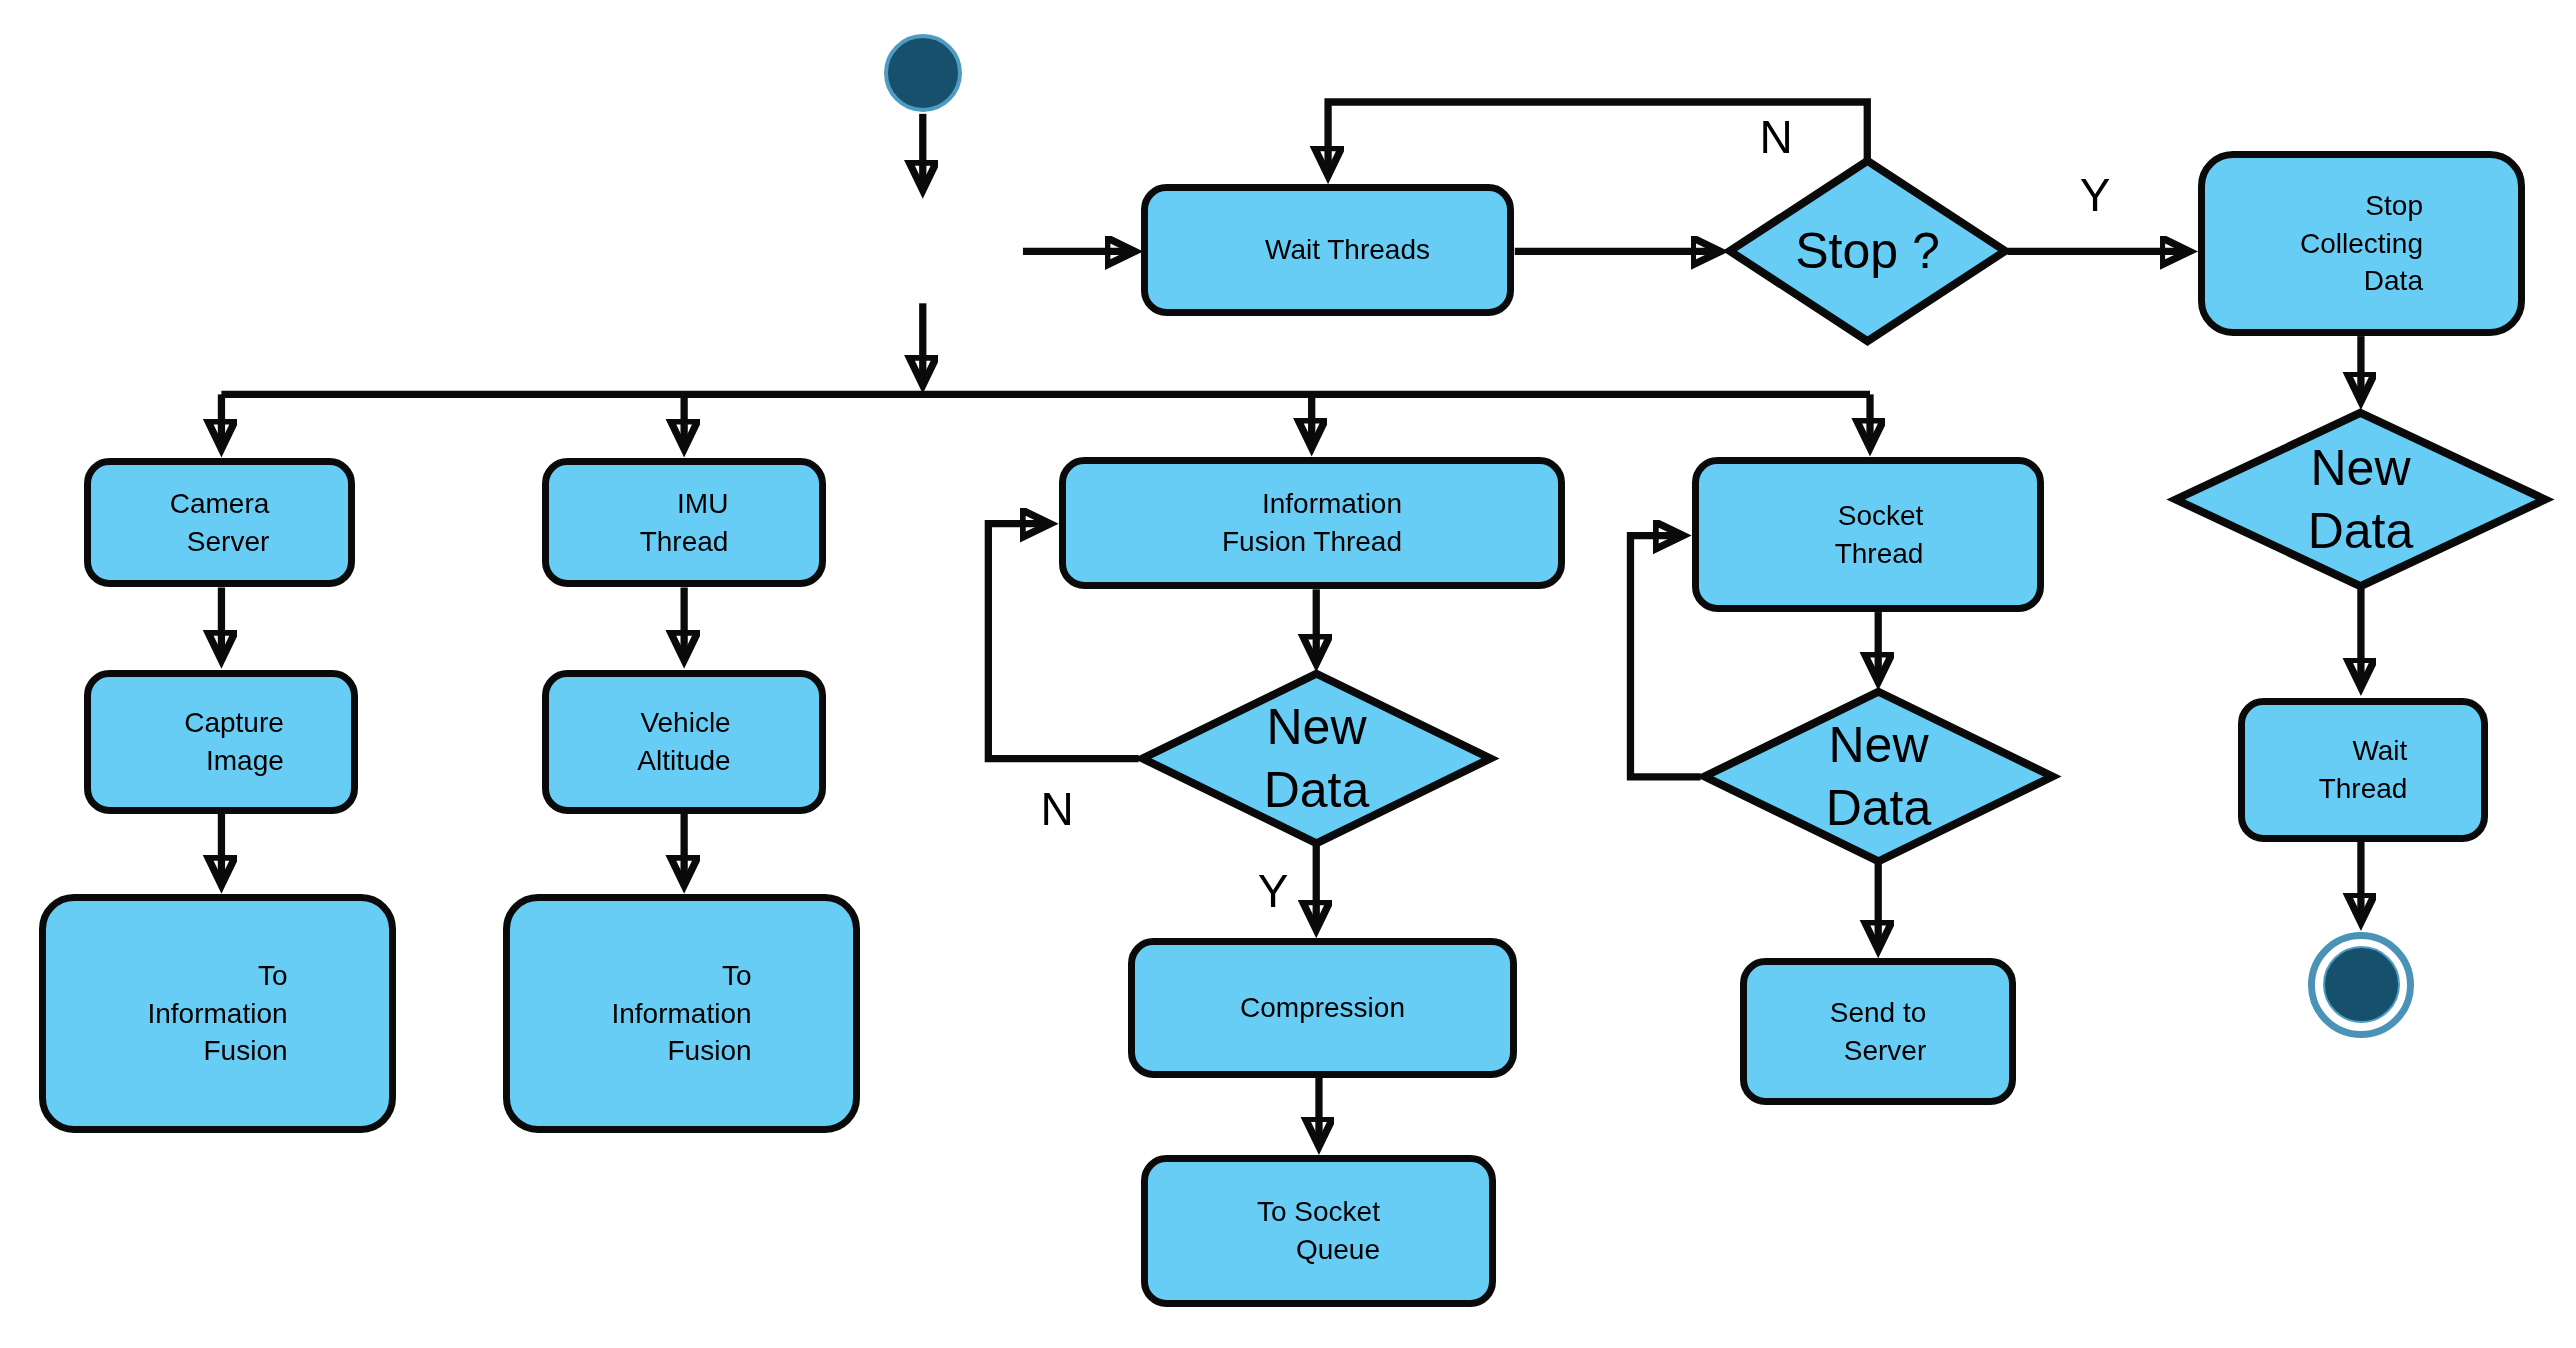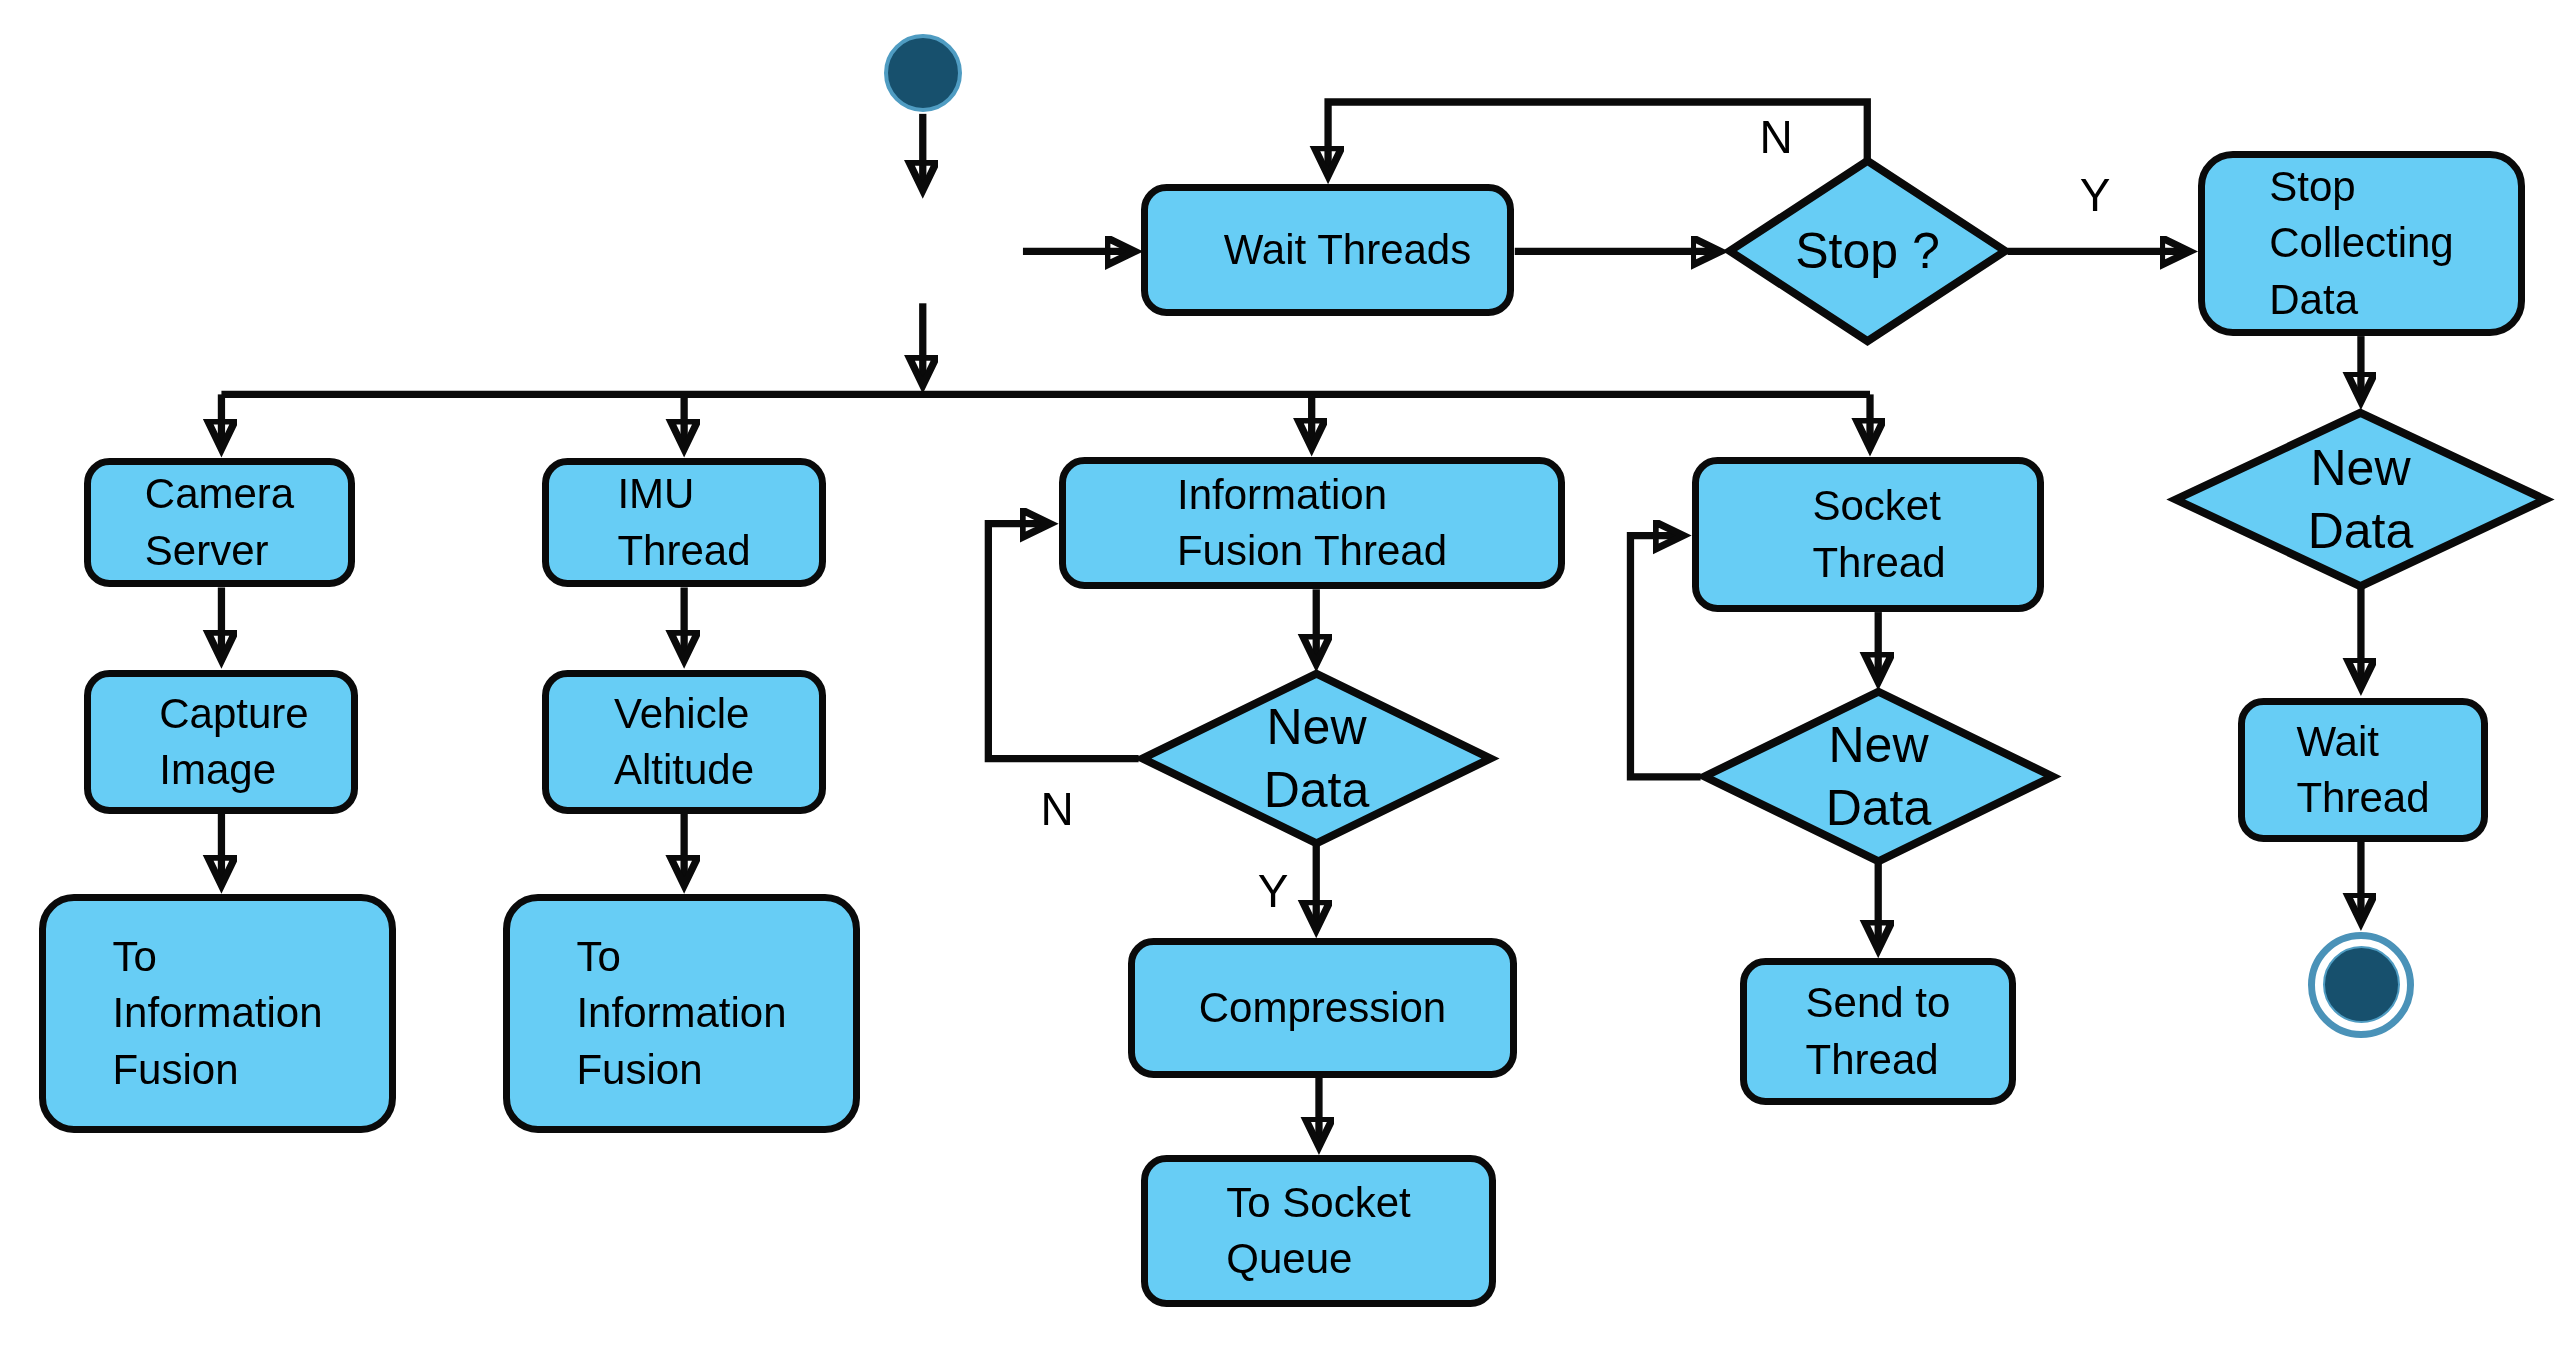--- a/index.html
+++ b/index.html
@@ -22,22 +22,22 @@
   }
   svg.edges{position:absolute;left:0;top:0;width:2576px;height:1348px;}
   svg.edges path{stroke:var(--edge-color);stroke-width:8;fill:none;stroke-linejoin:miter;stroke-linecap:butt;}
   .node{
     position:absolute;
     background:var(--node-fill);
     border:7.3px solid var(--node-border);
     border-radius:25.5px;
     display:flex;align-items:center;justify-content:center;
     box-sizing:border-box;
-    text-align:left;
-    font-size:42px;line-height:1.34;
+    text-align:right;
+    font-size:28px;line-height:1.34;
     white-space:pre-line;
   }
   .node.big{border-radius:35px;}
   .diamond{position:absolute;}
   .diamond svg{position:absolute;left:0;top:0;width:100%;height:100%;overflow:visible;}
   .diamond polygon{fill:var(--node-fill);stroke:var(--node-border);stroke-width:8;vector-effect:non-scaling-stroke;stroke-linejoin:miter;}
   .diamond .label{
     position:absolute;inset:0;
     display:flex;align-items:center;justify-content:center;
     text-align:center;font-size:50px;line-height:1.25;white-space:pre-line;
@@ -166,21 +166,21 @@
   <div class="node" style="left:1692px;top:457px;width:352px;height:155px;padding-left:22px;">Socket
 Thread</div>
   <div class="diamond" style="left:1701px;top:690px;width:355px;height:173px;">
     <svg viewBox="0 0 100 100" preserveAspectRatio="none">
         <polygon points="50,1 99,50 50,99 1,50"></polygon>
       </svg>
     <div class="label">New
 Data</div>
   </div>
   <div class="node" style="left:1740px;top:958px;width:276px;height:147px;">Send to
-Thread</div>
+Server</div>
 
   <div class="edge-label" style="left:1776px;top:137px;">N</div>
   <div class="edge-label" style="left:2095px;top:195px;">Y</div>
   <div class="edge-label" style="left:1057px;top:809px;">N</div>
   <div class="edge-label" style="left:1273px;top:891px;">Y</div>
 
 </div>
 
 
 </body></html>

